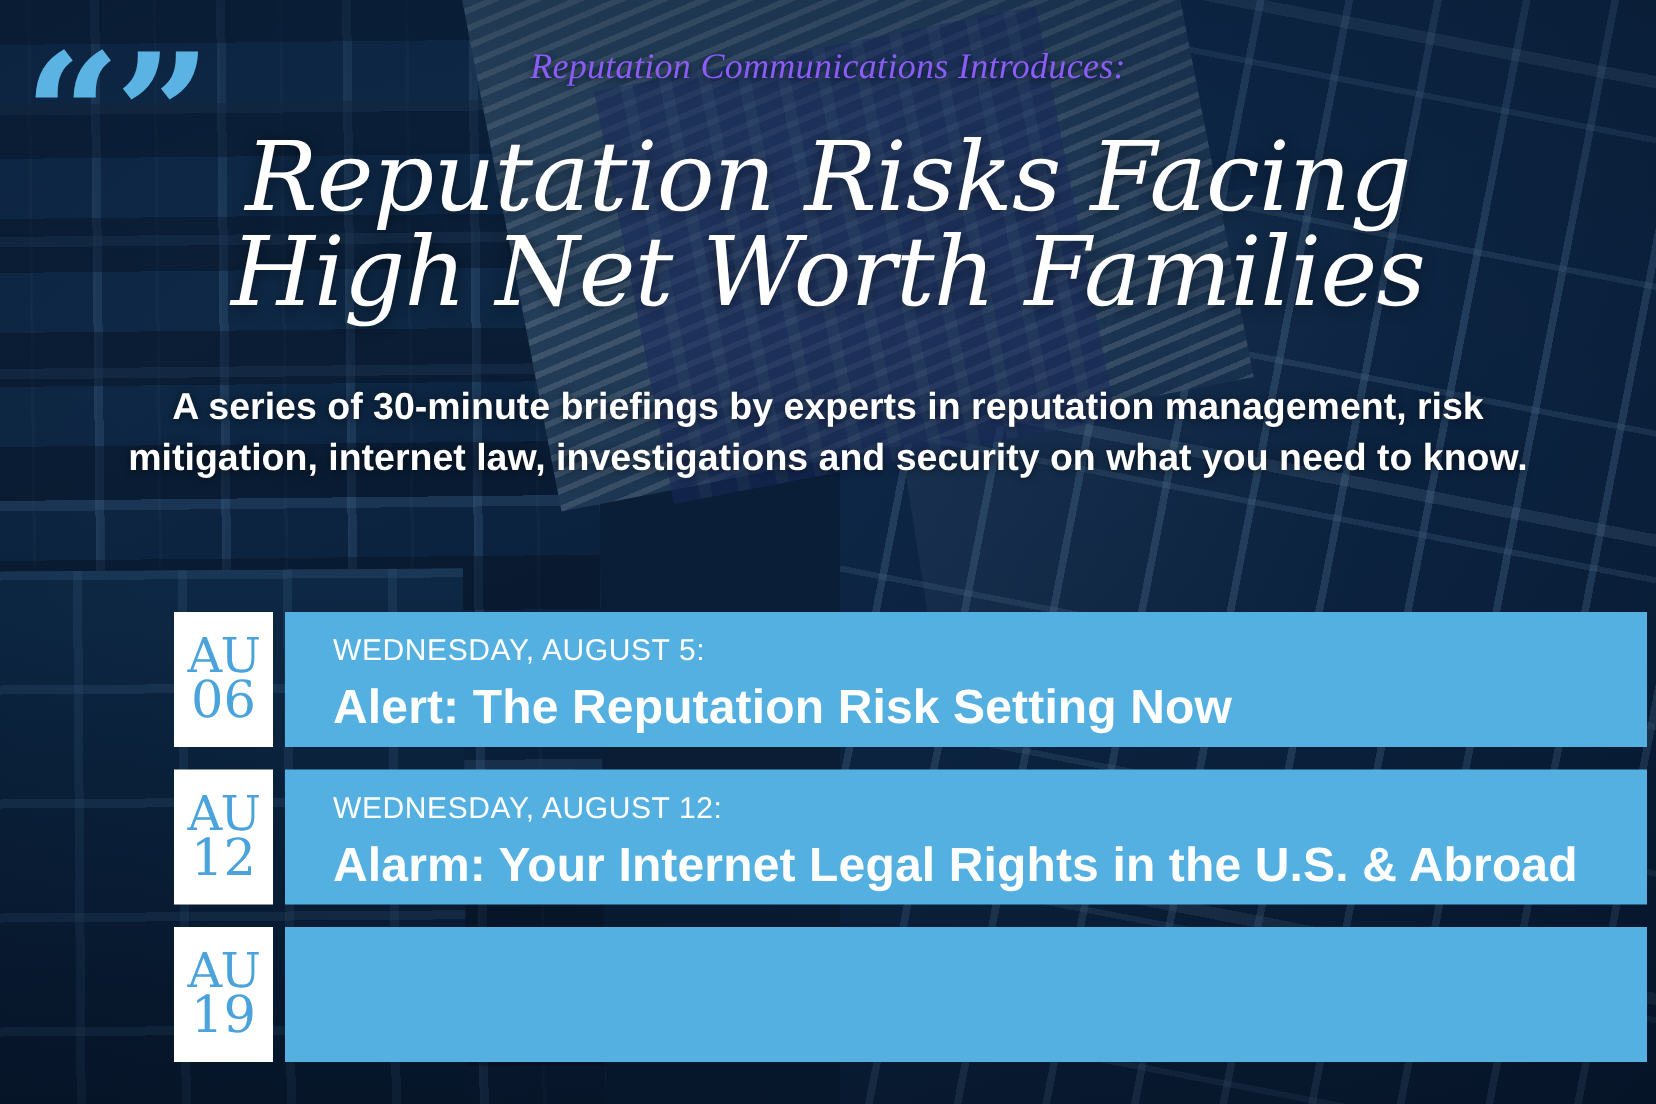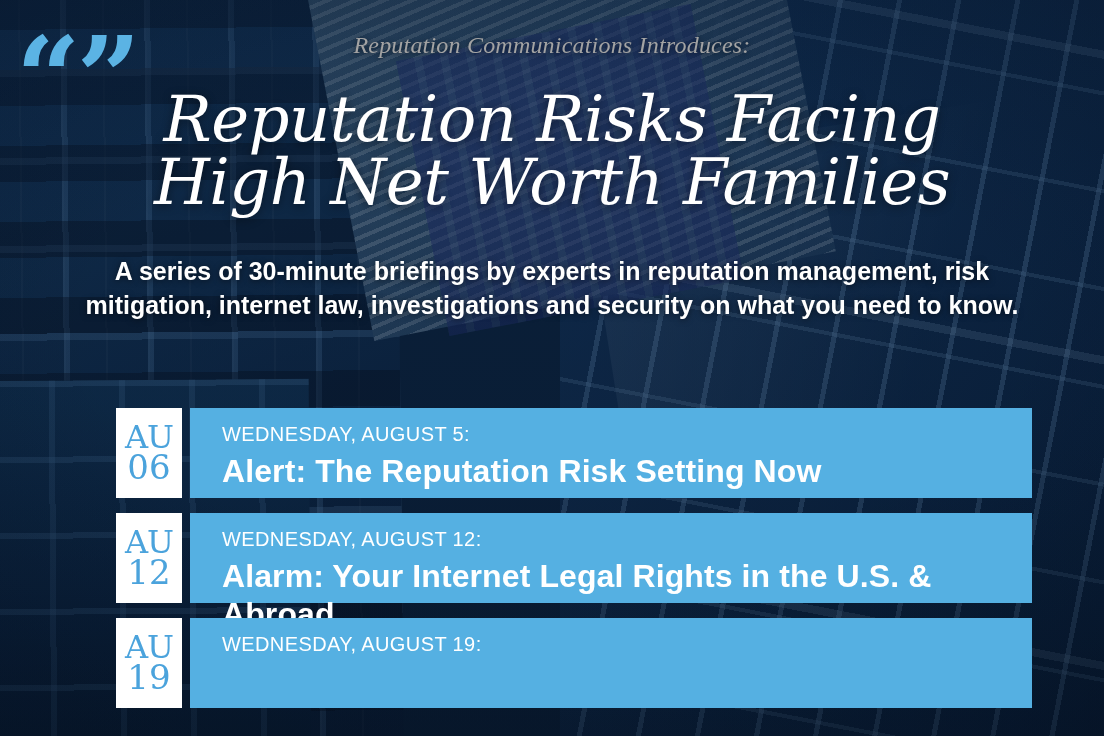--- a/index.html
+++ b/index.html
@@ -136,21 +136,21 @@
     letter-spacing: -4px;
     user-select: none;
   }
 
   .kicker {
     position: absolute; left: 0; right: 0; top: 32px;
     text-align: center;
     font-family: "Liberation Serif", "DejaVu Serif", serif;
     font-style: italic;
     font-size: 24px;
-    color: #a3a3a3;
+    color: #8b5cf6;
     letter-spacing: .2px;
     text-shadow: 0 1px 5px rgba(0,0,0,.5);
   }
 
   .headline {
     position: absolute; left: 0; right: 0; top: 88px;
     text-align: center;
     font-family: "DejaVu Serif", "Liberation Serif", serif;
     font-size: 64px;
     line-height: 0.99;
@@ -196,21 +196,21 @@
     align-items: center; justify-content: center;
     font-family: "DejaVu Serif", "Liberation Serif", serif;
     color: #4ba3dc;
     line-height: 0.92;
   }
   .date-badge .mon { font-size: 32px; letter-spacing: -1px; }
   .date-badge .day { font-size: 34px; letter-spacing: 0px; }
 
   .event-banner {
     position: absolute; left: 74px; top: 0;
-    width: 842px; height: 90px;
+    width: 908px; height: 90px;
     background: #55b0e2;
     padding: 14px 0 0 32px;
   }
   .event-when {
     font-family: "Liberation Sans", sans-serif;
     font-weight: 400;
     font-size: 20px;
     color: #ffffff;
     letter-spacing: .4px;
     line-height: 1.25;
@@ -280,19 +280,18 @@
           <div class="event-title">Alarm: Your Internet Legal Rights in the U.S. &amp; Abroad</div>
         </div>
       </div>
 
       <div class="event-row">
         <div class="date-badge">
           <span class="mon">AU</span>
           <span class="day">19</span>
         </div>
         <div class="event-banner">
-          <div class="event-when">WEDNESDAY, AUGUST 19:</div>
         </div>
       </div>
 
     </div>
   </div>
 </div>
 
 </body></html>

